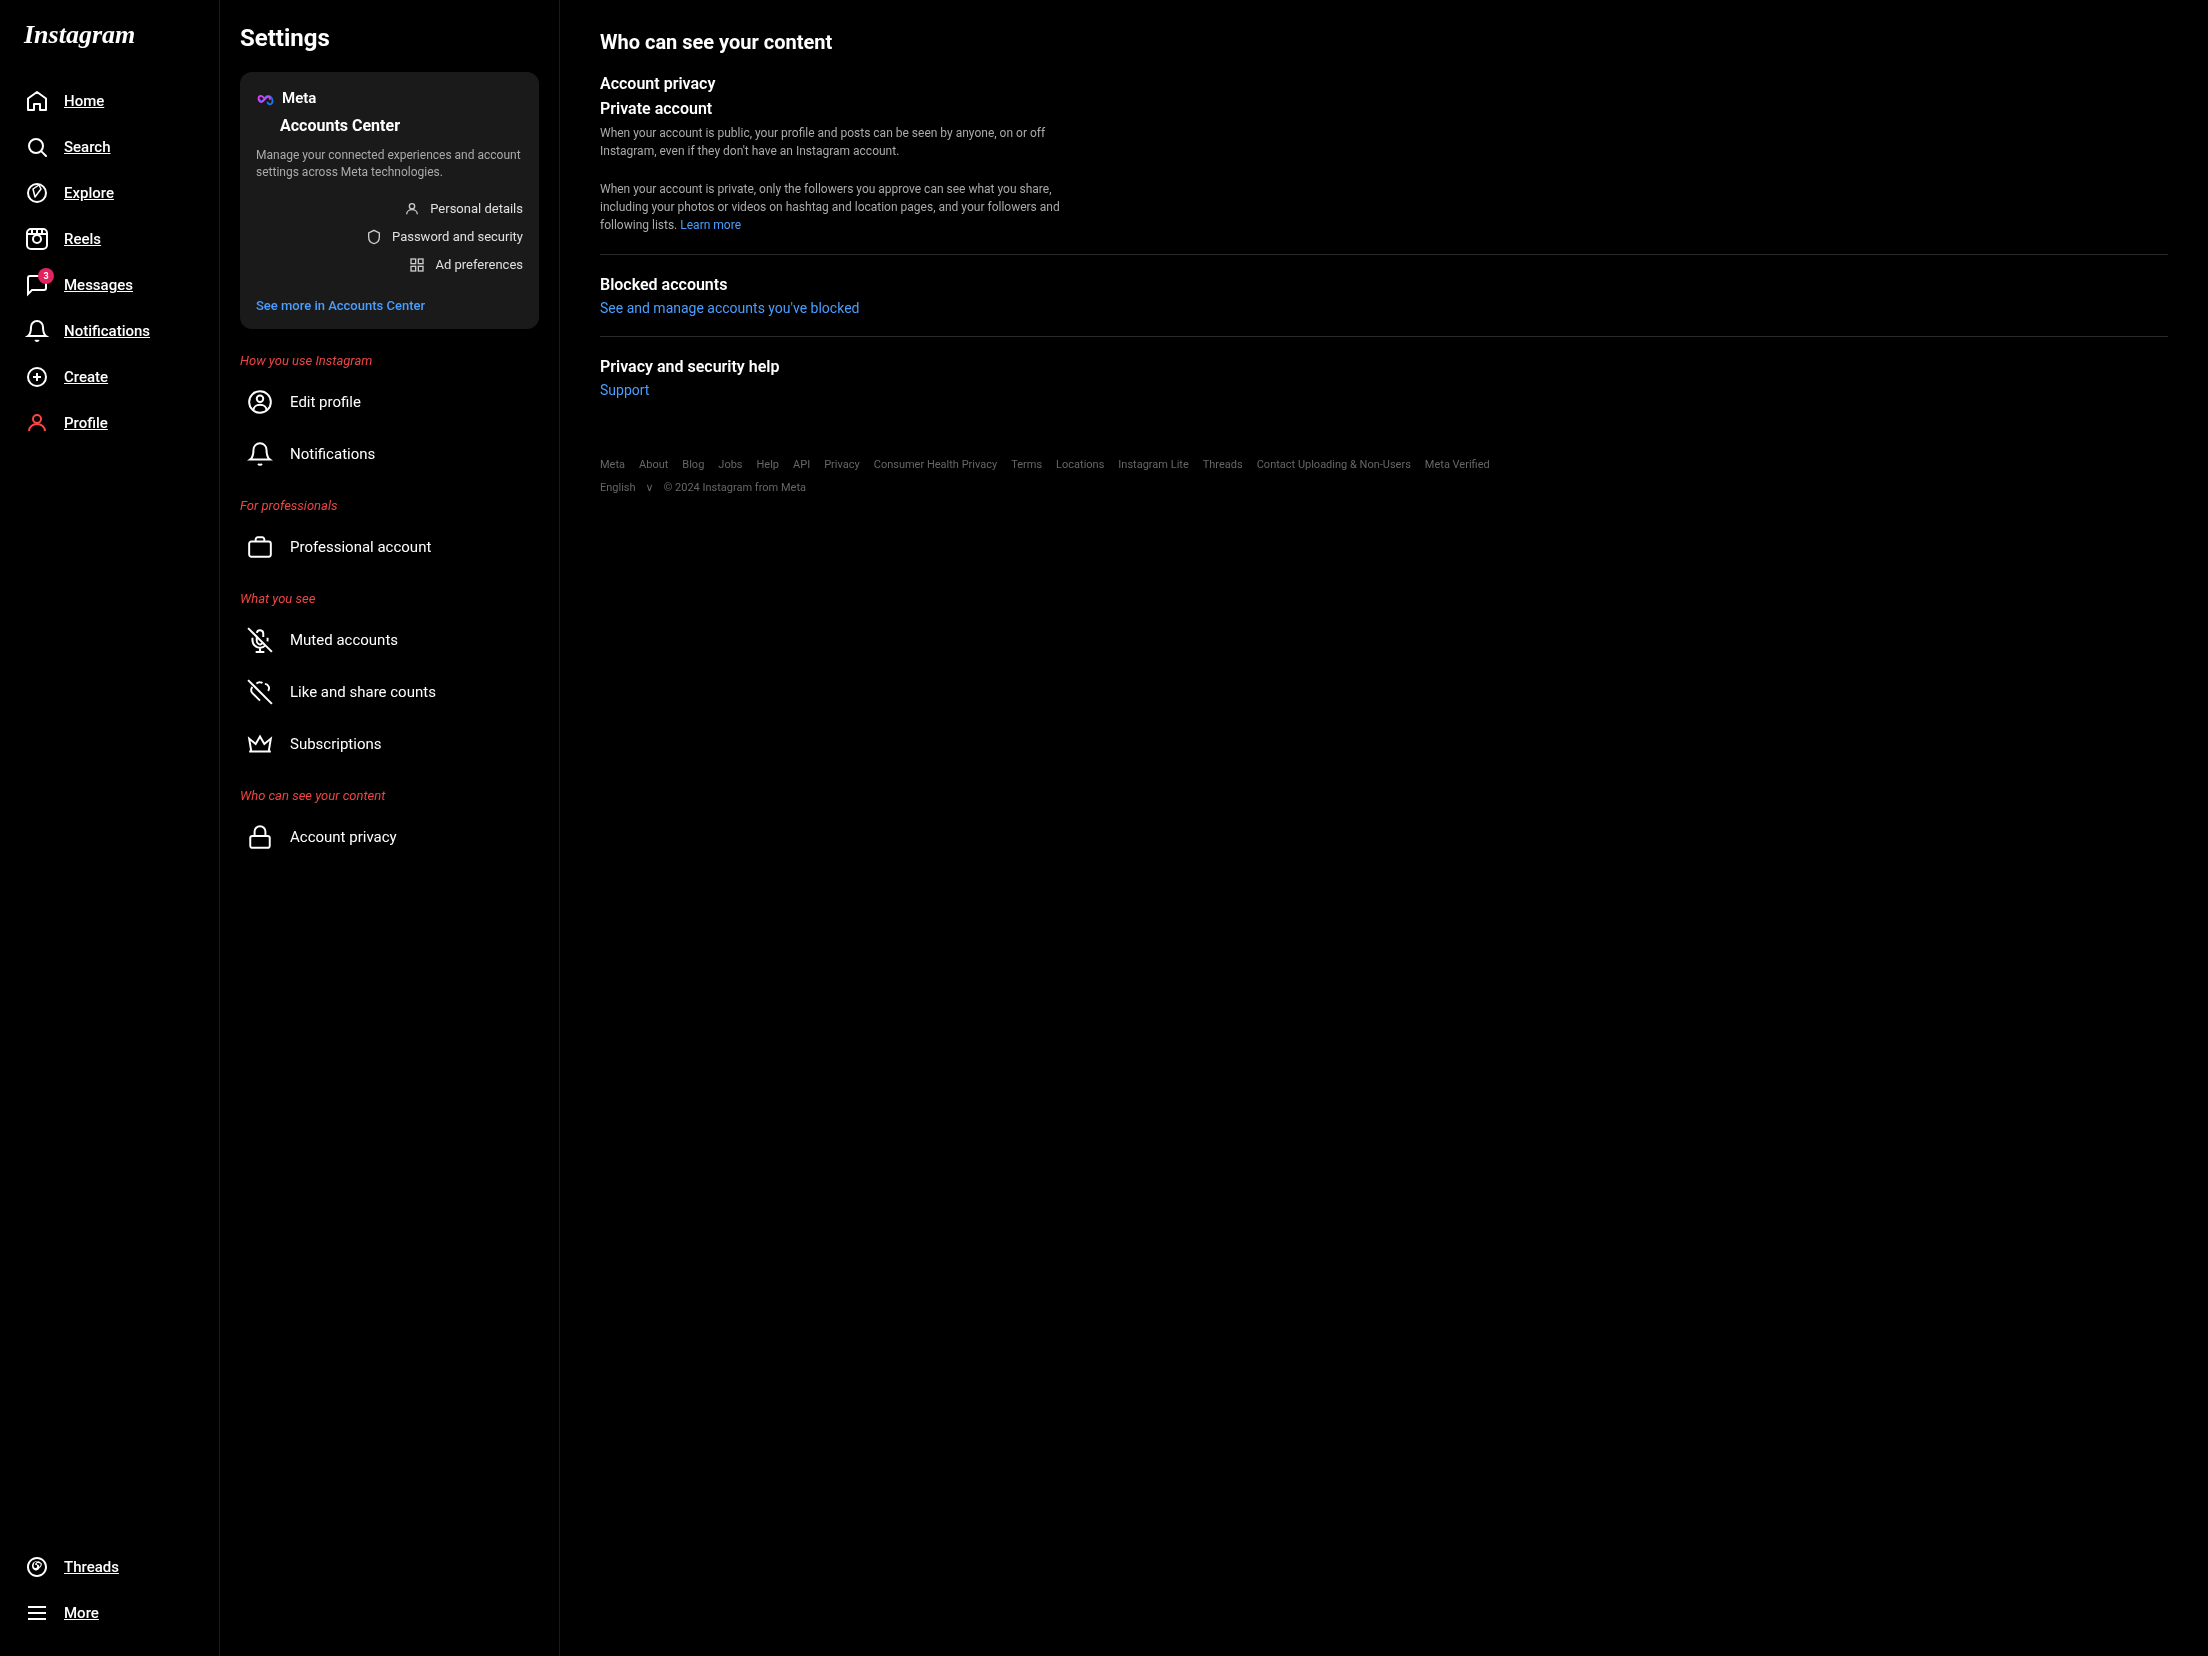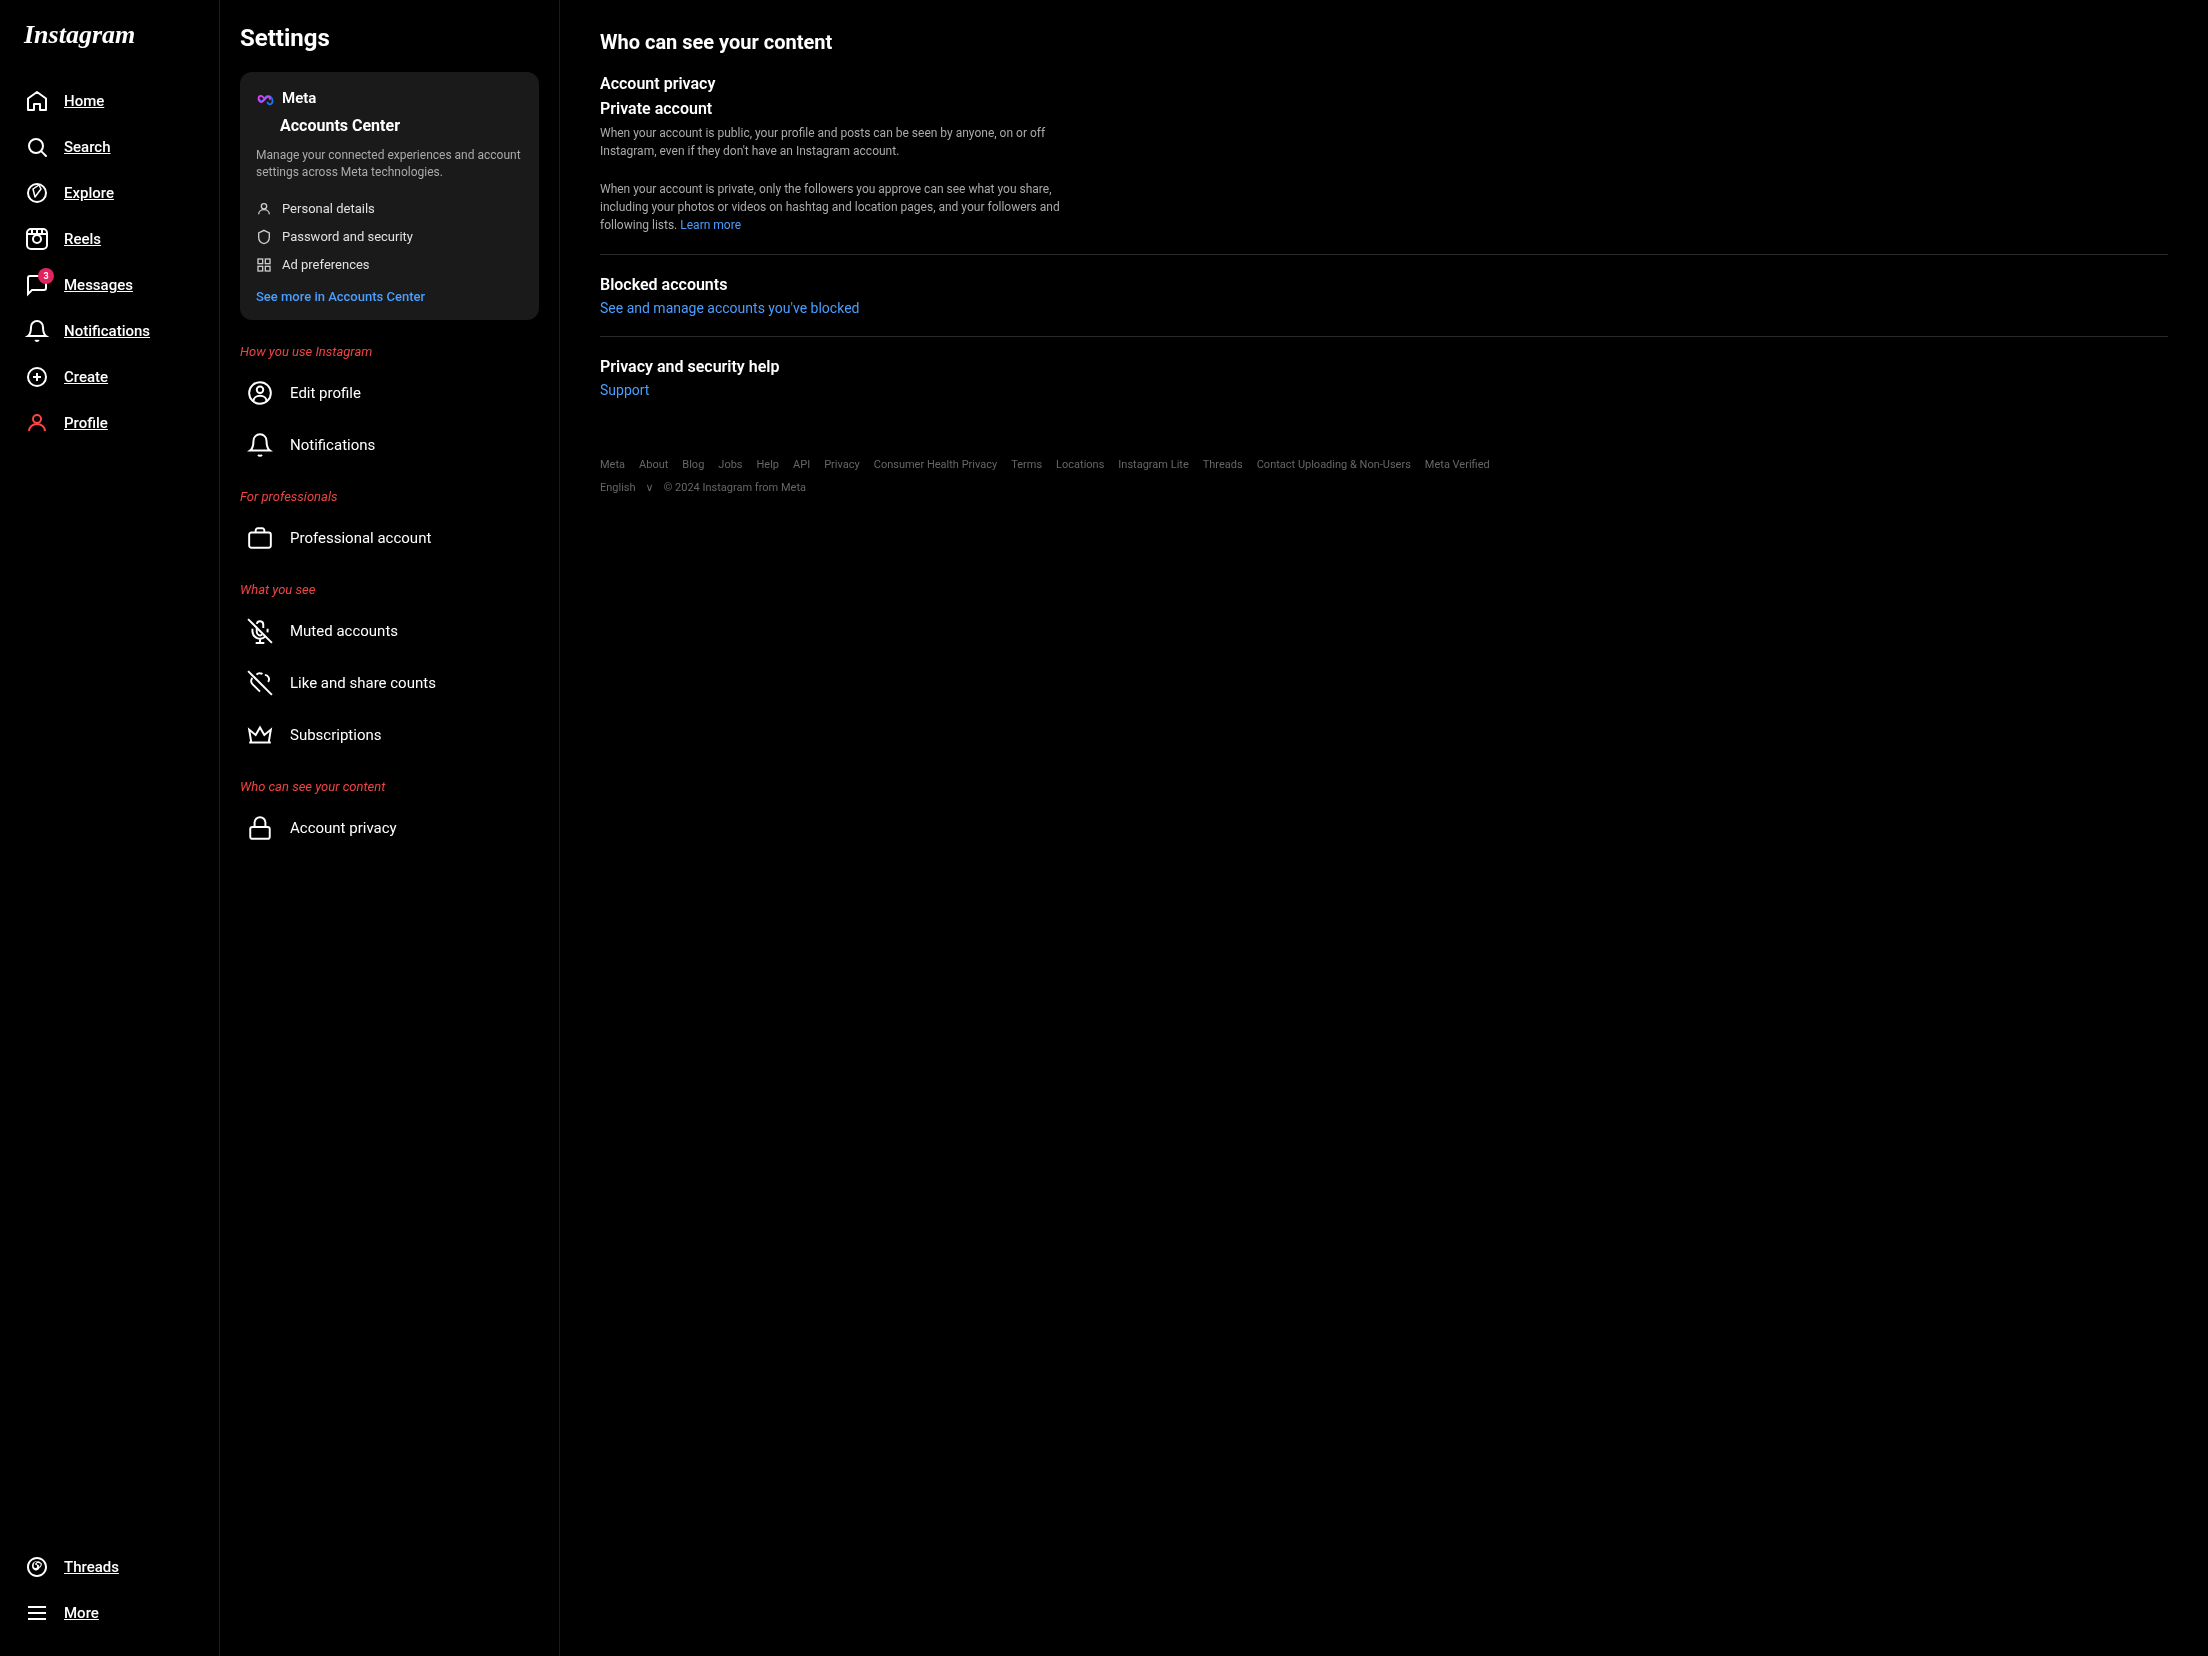--- a/index.html
+++ b/index.html
@@ -132,28 +132,29 @@
       margin-top: 12px;
     }
     .meta-card-item {
       display: flex;
       align-items: center;
       gap: 10px;
       padding: 6px 0;
       font-size: 13px;
       color: #e0e0e0;
       cursor: pointer;
+      justify-content: flex-end;
     }
     .meta-card-item-icon { font-size: 15px; }
     .meta-card-link {
       color: #4a9eff;
       font-size: 13px;
       font-weight: 500;
       cursor: pointer;
-      margin-top: 10px;
+      margin-top: 19px;
       display: block;
     }
 
     .settings-section-label {
       font-size: 13px;
       color: #ef4444;
       margin: 18px 0 8px 0;
       font-weight: 400;
       font-style: italic;
     }

